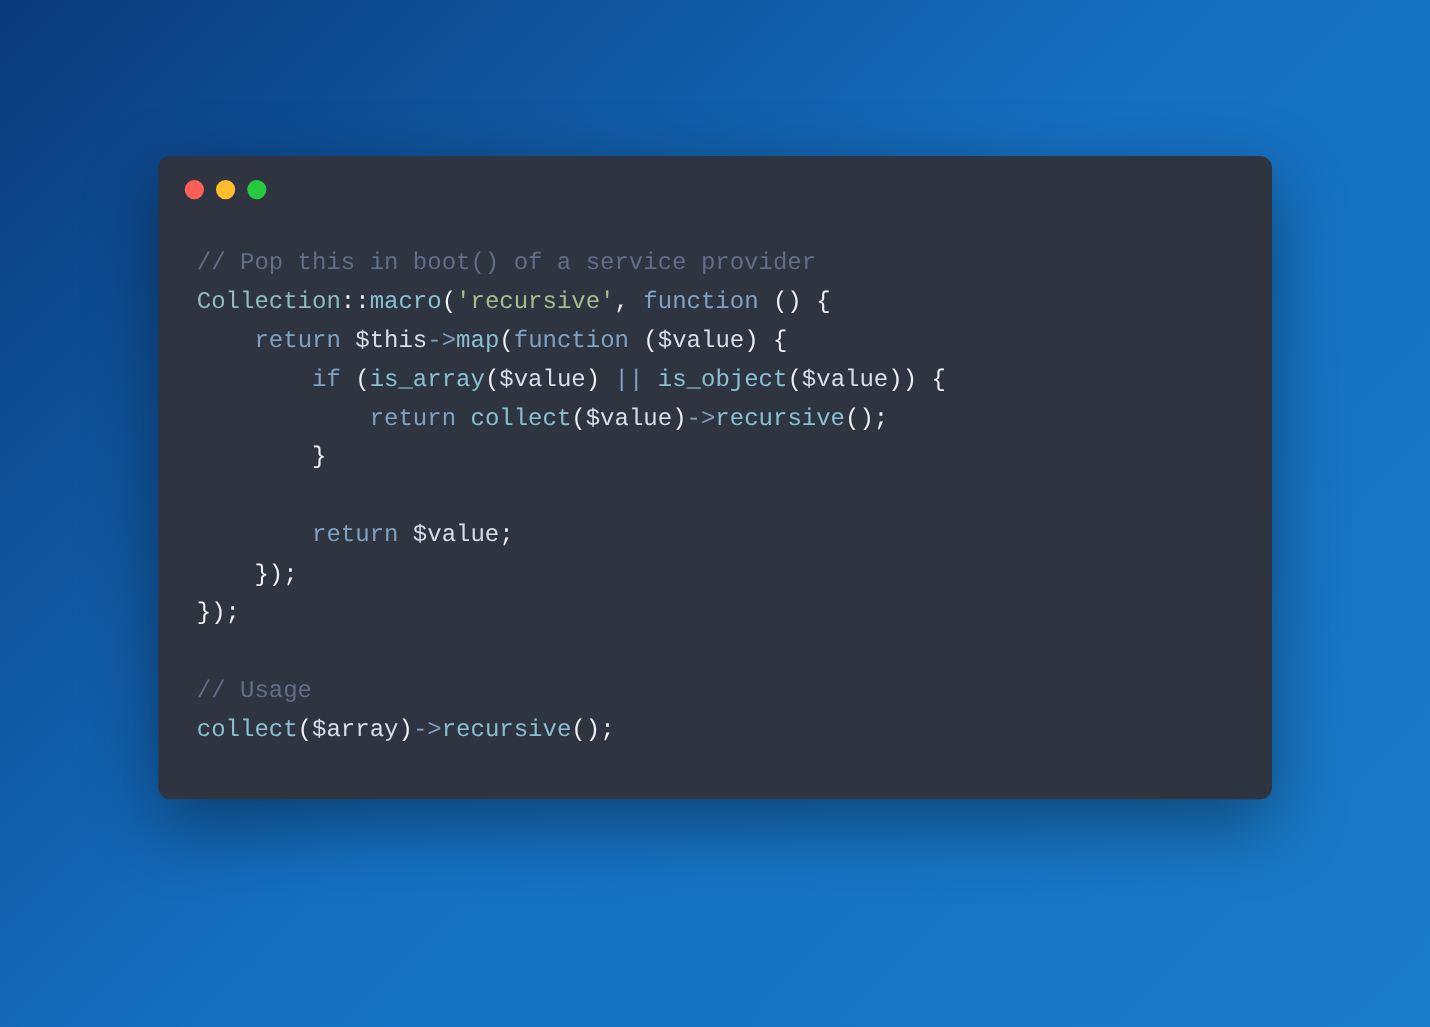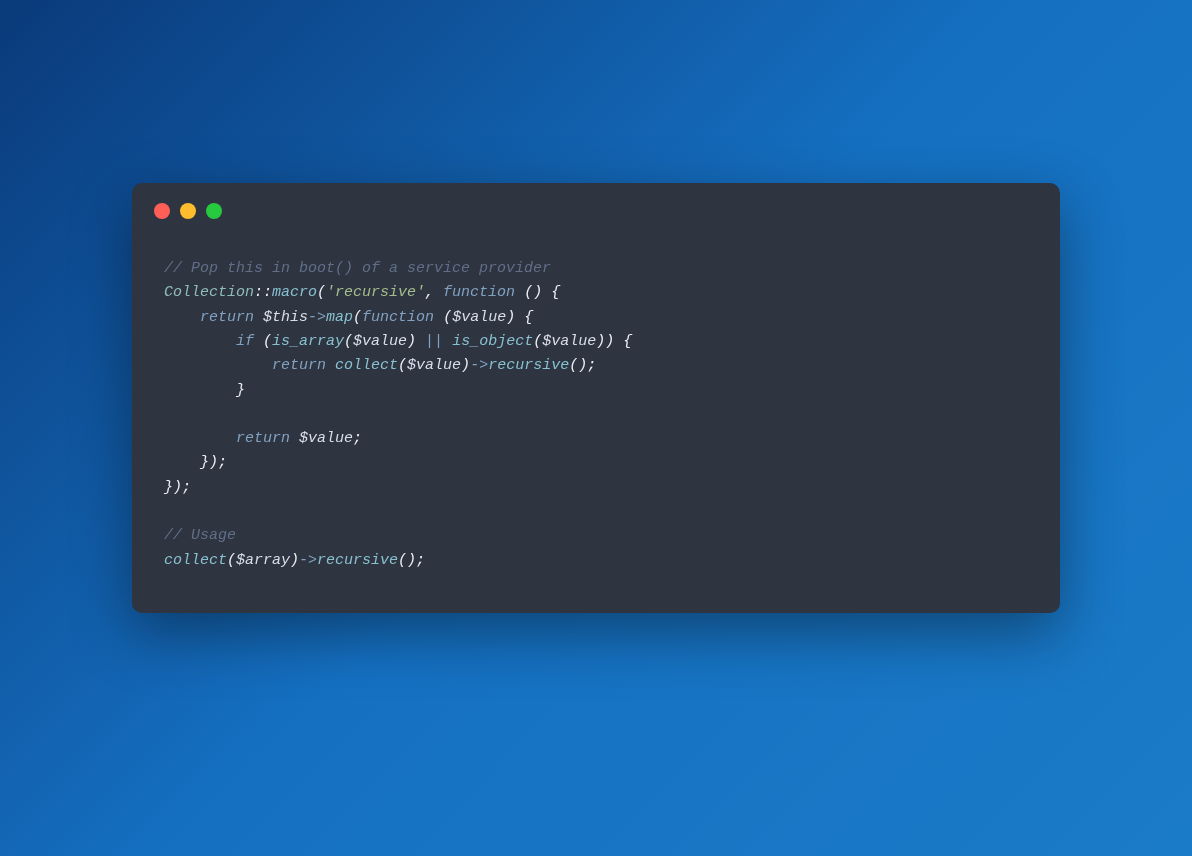--- a/index.html
+++ b/index.html
@@ -46,25 +46,24 @@
     .traffic-light.yellow {
       background: #ffbd2e;
     }
     
     .traffic-light.green {
       background: #27c93f;
     }
     
     .code-content {
       padding: 30px 32px 40px 32px;
-      font-size: 15px;
+      font-size: 20px;
       line-height: 1.62;
       color: #d8dee9;
       white-space: pre;
-      font-style: italic;
     }
     
     .comment {
       color: #616e88;
     }
     
     .keyword {
       color: #81a1c1;
     }
     

